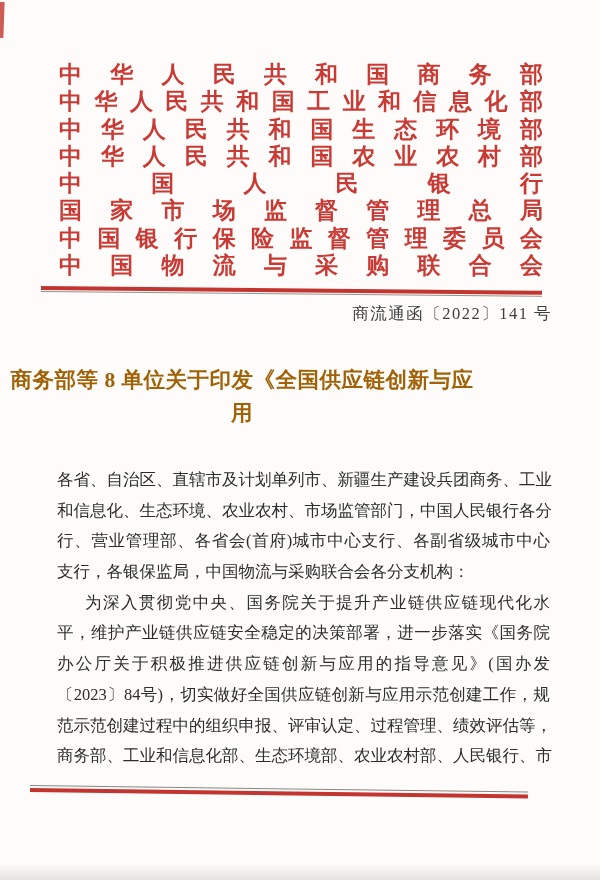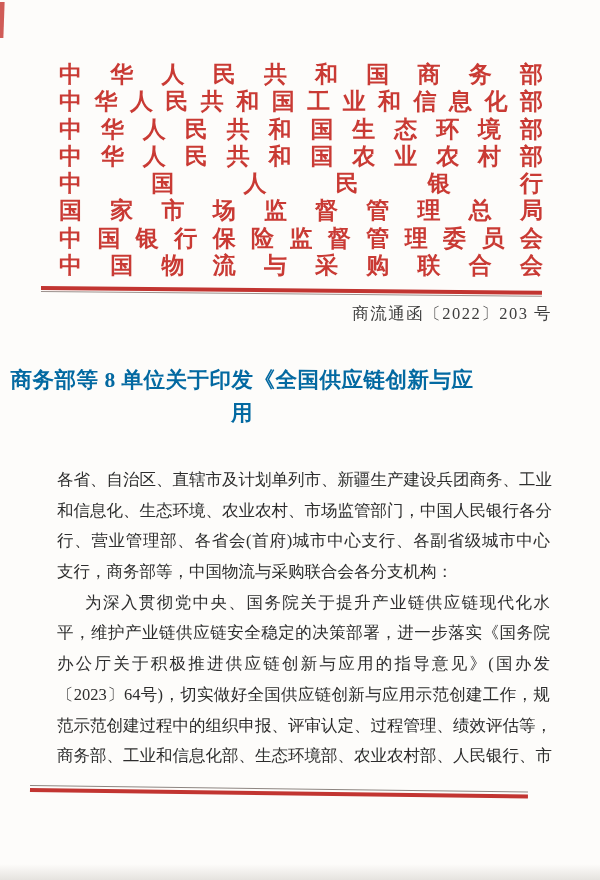--- a/index.html
+++ b/index.html
@@ -40,21 +40,21 @@
   .lh-rule .rule-red{height:3.5px;background:#c23531;}
   .lh-rule .rule-gray{height:1px;background:#9b908c;margin-top:1.5px;}
   
   .doc-number{
     position:absolute;right:48px;top:303px;
     font-size:16.5px;color:#3d3d3d;letter-spacing:1.5px;
   }
   
   .doc-title{
     position:absolute;left:0;top:364px;width:484px;
-    text-align:center;font-weight:bold;color:#0369a1;
+    text-align:center;font-weight:bold;color:#a16207;
     font-size:21.5px;line-height:33px;letter-spacing:.5px;
   }
   
   .body-text{
     position:absolute;left:57px;top:465px;width:493px;
     font-size:16.5px;color:#2d2d2d;
   }
   .b-line{height:30.7px;line-height:30.7px;white-space:nowrap;}
   .b-line.indent{padding-left:28px;}
   
@@ -176,21 +176,21 @@
         <span>合</span>
         <span>会</span>
       </div>
   </div>
 
   <div class="lh-rule">
     <div class="rule-red"></div>
     <div class="rule-gray"></div>
   </div>
 
-  <div class="doc-number">商流通函〔2022〕203 号</div>
+  <div class="doc-number">商流通函〔2022〕141 号</div>
 
   <div class="doc-title">
     <div>商务部等 8 单位关于印发《全国供应链创新与应用</div>
   </div>
 
   <div class="body-text">
     <div class="b-line char-justify">
         <span>各</span>
         <span>省</span>
         <span>、</span>
@@ -279,21 +279,21 @@
         <span>、</span>
         <span>各</span>
         <span>副</span>
         <span>省</span>
         <span>级</span>
         <span>城</span>
         <span>市</span>
         <span>中</span>
         <span>心</span>
       </div>
-    <div class="b-line">支行，商务部等，中国物流与采购联合会各分支机构：</div>
+    <div class="b-line">支行，各银保监局，中国物流与采购联合会各分支机构：</div>
     <div class="b-line char-justify indent">
         <span>为</span>
         <span>深</span>
         <span>入</span>
         <span>贯</span>
         <span>彻</span>
         <span>党</span>
         <span>中</span>
         <span>央</span>
         <span>、</span>
@@ -372,21 +372,21 @@
         <span>》</span>
         <span>(</span>
         <span>国</span>
         <span>办</span>
         <span>发</span>
       </div>
     <div class="b-line char-justify">
         <span>〔</span>
         <span>2023</span>
         <span>〕</span>
-        <span>64 </span>
+        <span>84 </span>
         <span>号</span>
         <span>)</span>
         <span>，</span>
         <span>切</span>
         <span>实</span>
         <span>做</span>
         <span>好</span>
         <span>全</span>
         <span>国</span>
         <span>供</span>

